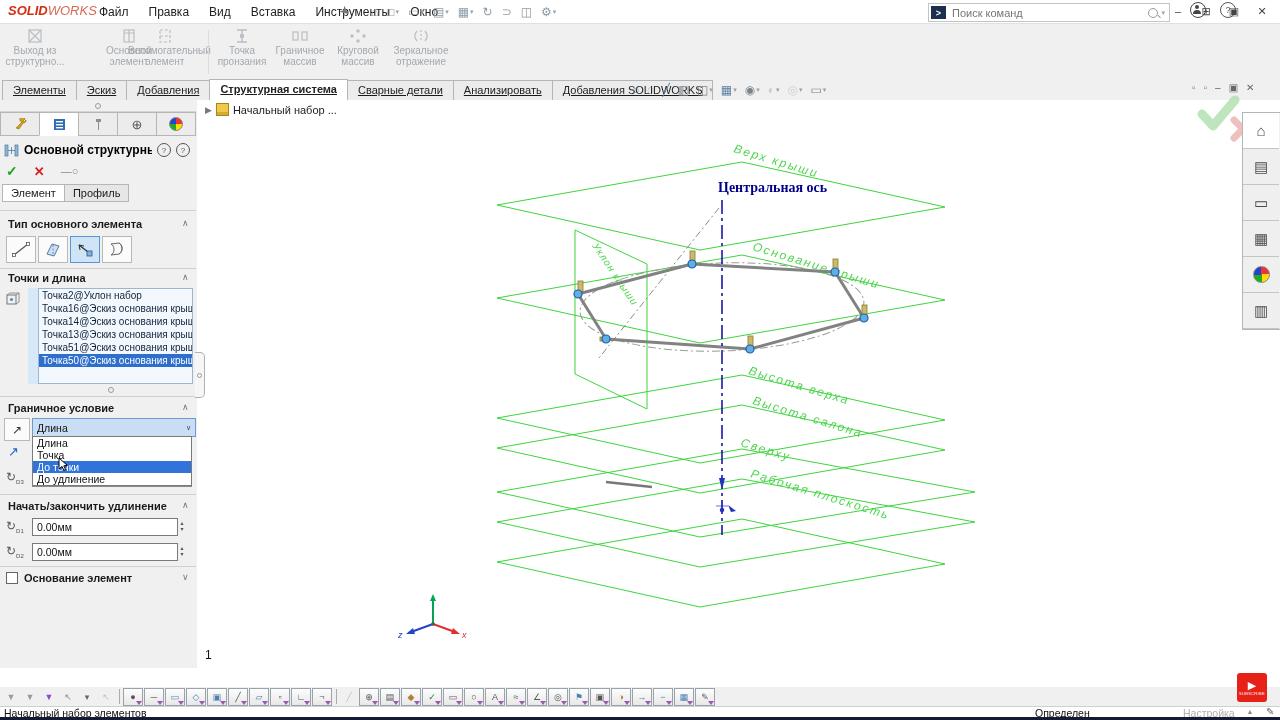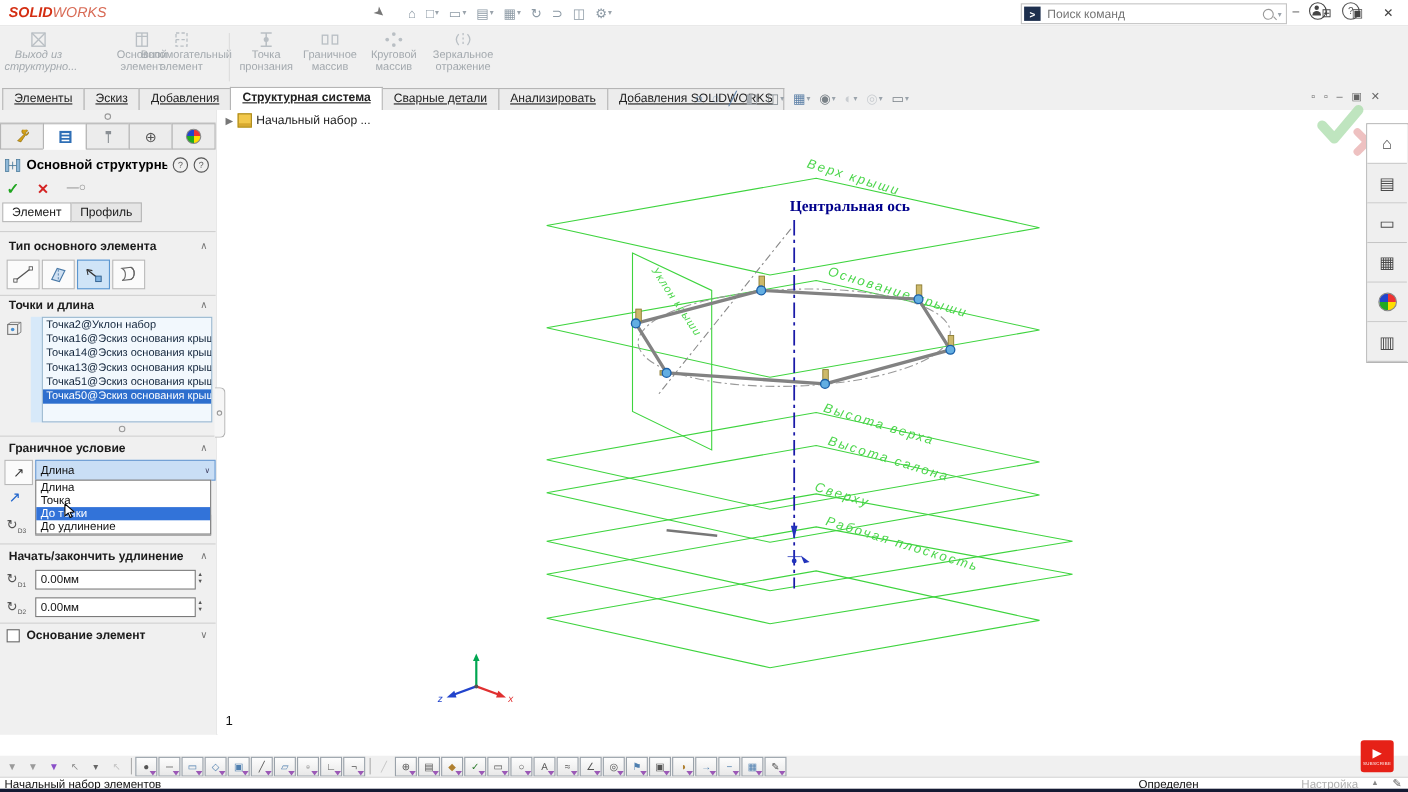--- a/index.html
+++ b/index.html
@@ -144,20 +144,28 @@
 </style>
 </head>
 <body>
 
 <div id="app">
 
   <div id="titlebar" class="abs">
     <div id="logo" class="abs">
       <span>SOLID</span><span class="works">WORKS</span>
     </div>
+    <div id="menu-items" class="abs">
+        <span class="menu-item">Файл</span>
+        <span class="menu-item">Правка</span>
+        <span class="menu-item">Вид</span>
+        <span class="menu-item">Вставка</span>
+        <span class="menu-item">Инструменты</span>
+        <span class="menu-item">Окно</span>
+      </div>
     <div id="pin-icon" class="abs">➤</div>
     <div id="qa-icons" class="abs">
         <span class="qa">
           <span class="g">⌂</span>
         </span>
         <span class="qa">
           <span class="g">□</span>
           <span class="caret">▾</span>
         </span>
         <span class="qa">
@@ -198,21 +206,21 @@
     </div>
     <div id="win-controls" class="abs">
         <span class="winbtn">–</span>
         <span class="winbtn">⊞</span>
         <span class="winbtn">▣</span>
         <span class="winbtn">✕</span>
       </div>
   </div>
 
   <div id="ribbon" class="abs">
-    <div class="rbtn" style="left:4px;width:62px;font-style:italic;">
+    <div class="rbtn" style="left:4px;width:62px;">
       <svg width="18" height="16" viewBox="0 0 18 16">
           <g stroke="#b9bfc4" fill="none" stroke-width="1.2">
             <rect x="3" y="2" width="12" height="12"></rect>
             <path d="M3,2 L15,14 M15,2 L3,14"></path>
           </g>
         </svg>
       <span>Выход из структурно...</span>
     </div>
     <div class="rbtn" style="left:76px;width:58px;margin-left:24px;">
       <svg width="18" height="16" viewBox="0 0 18 16">

